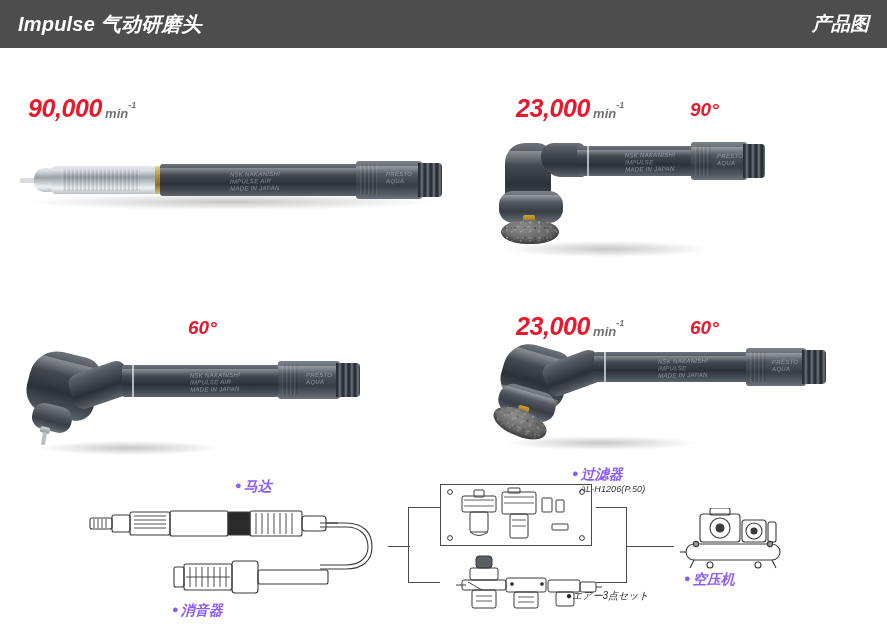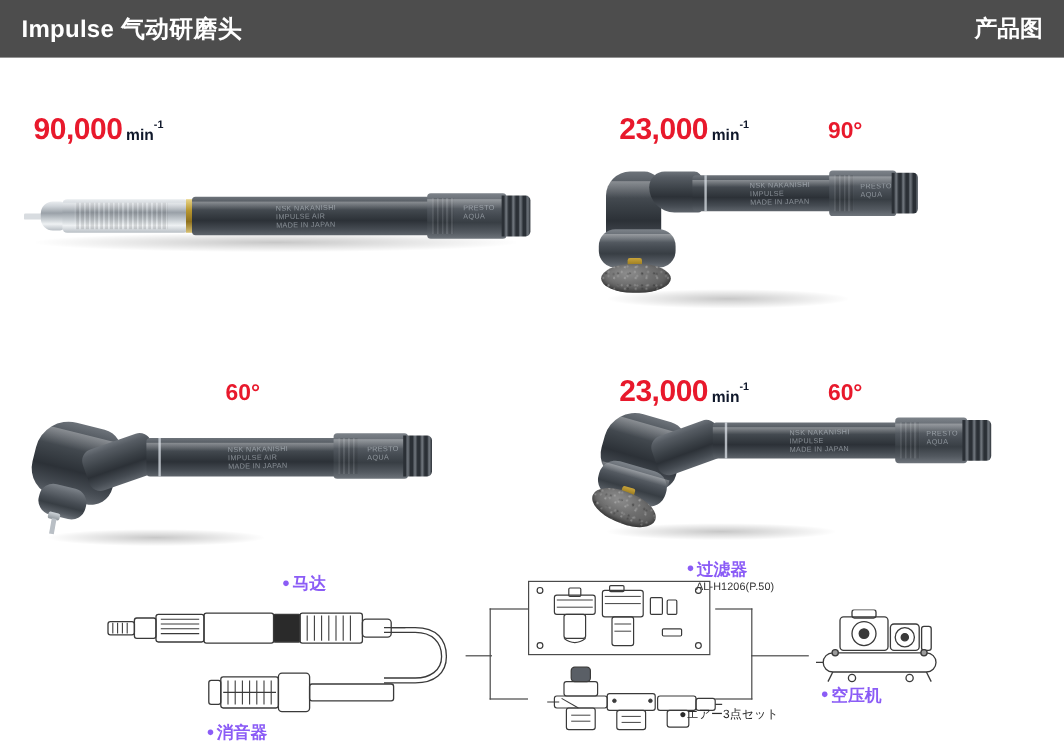--- a/index.html
+++ b/index.html
@@ -2,21 +2,21 @@
 <html><head>
 <meta charset="utf-8">
 <style>
   * { box-sizing: border-box; margin: 0; padding: 0; }
   html, body {
     width: 887px; height: 626px;
     background: #ffffff;
     font-family: "Liberation Sans", "DejaVu Sans", sans-serif;
     overflow: hidden;
   }
-  #page { position: relative; width: 887px; height: 626px; background: #fff; }
+  #page { position: relative; width: 887px; height: 626px; background: #fff; font-style: italic; }
 
   
   .header {
     position: absolute; left: 0; top: 0; width: 887px; height: 48px;
     background: #4d4d4d;
     display: flex; align-items: center; justify-content: space-between;
     padding: 0 18px;
   }
   .header-title {
     color: #ffffff; font-size: 20px; font-weight: bold;
@@ -26,21 +26,21 @@
     color: #ffffff; font-size: 19px; font-weight: bold; white-space: nowrap;
   }
 
   
   .spec { position: absolute; white-space: nowrap; line-height: 1; }
   .spec .rpm {
     color: #e8192c; font-size: 25px; font-weight: bold;
     letter-spacing: -0.4px;
   }
   .spec .unit {
-    color: #0f172a; font-size: 13px; font-weight: bold;
+    color: #737373; font-size: 13px; font-weight: bold;
     margin-left: 3px; position: relative; top: 1px;
   }
   .spec .unit sup { font-size: 9px; top: -5px; position: relative; }
   .angle {
     position: absolute; color: #e8192c; font-size: 19px;
     font-weight: bold; white-space: nowrap; line-height: 1;
   }
 
   
   .product { position: absolute; }

